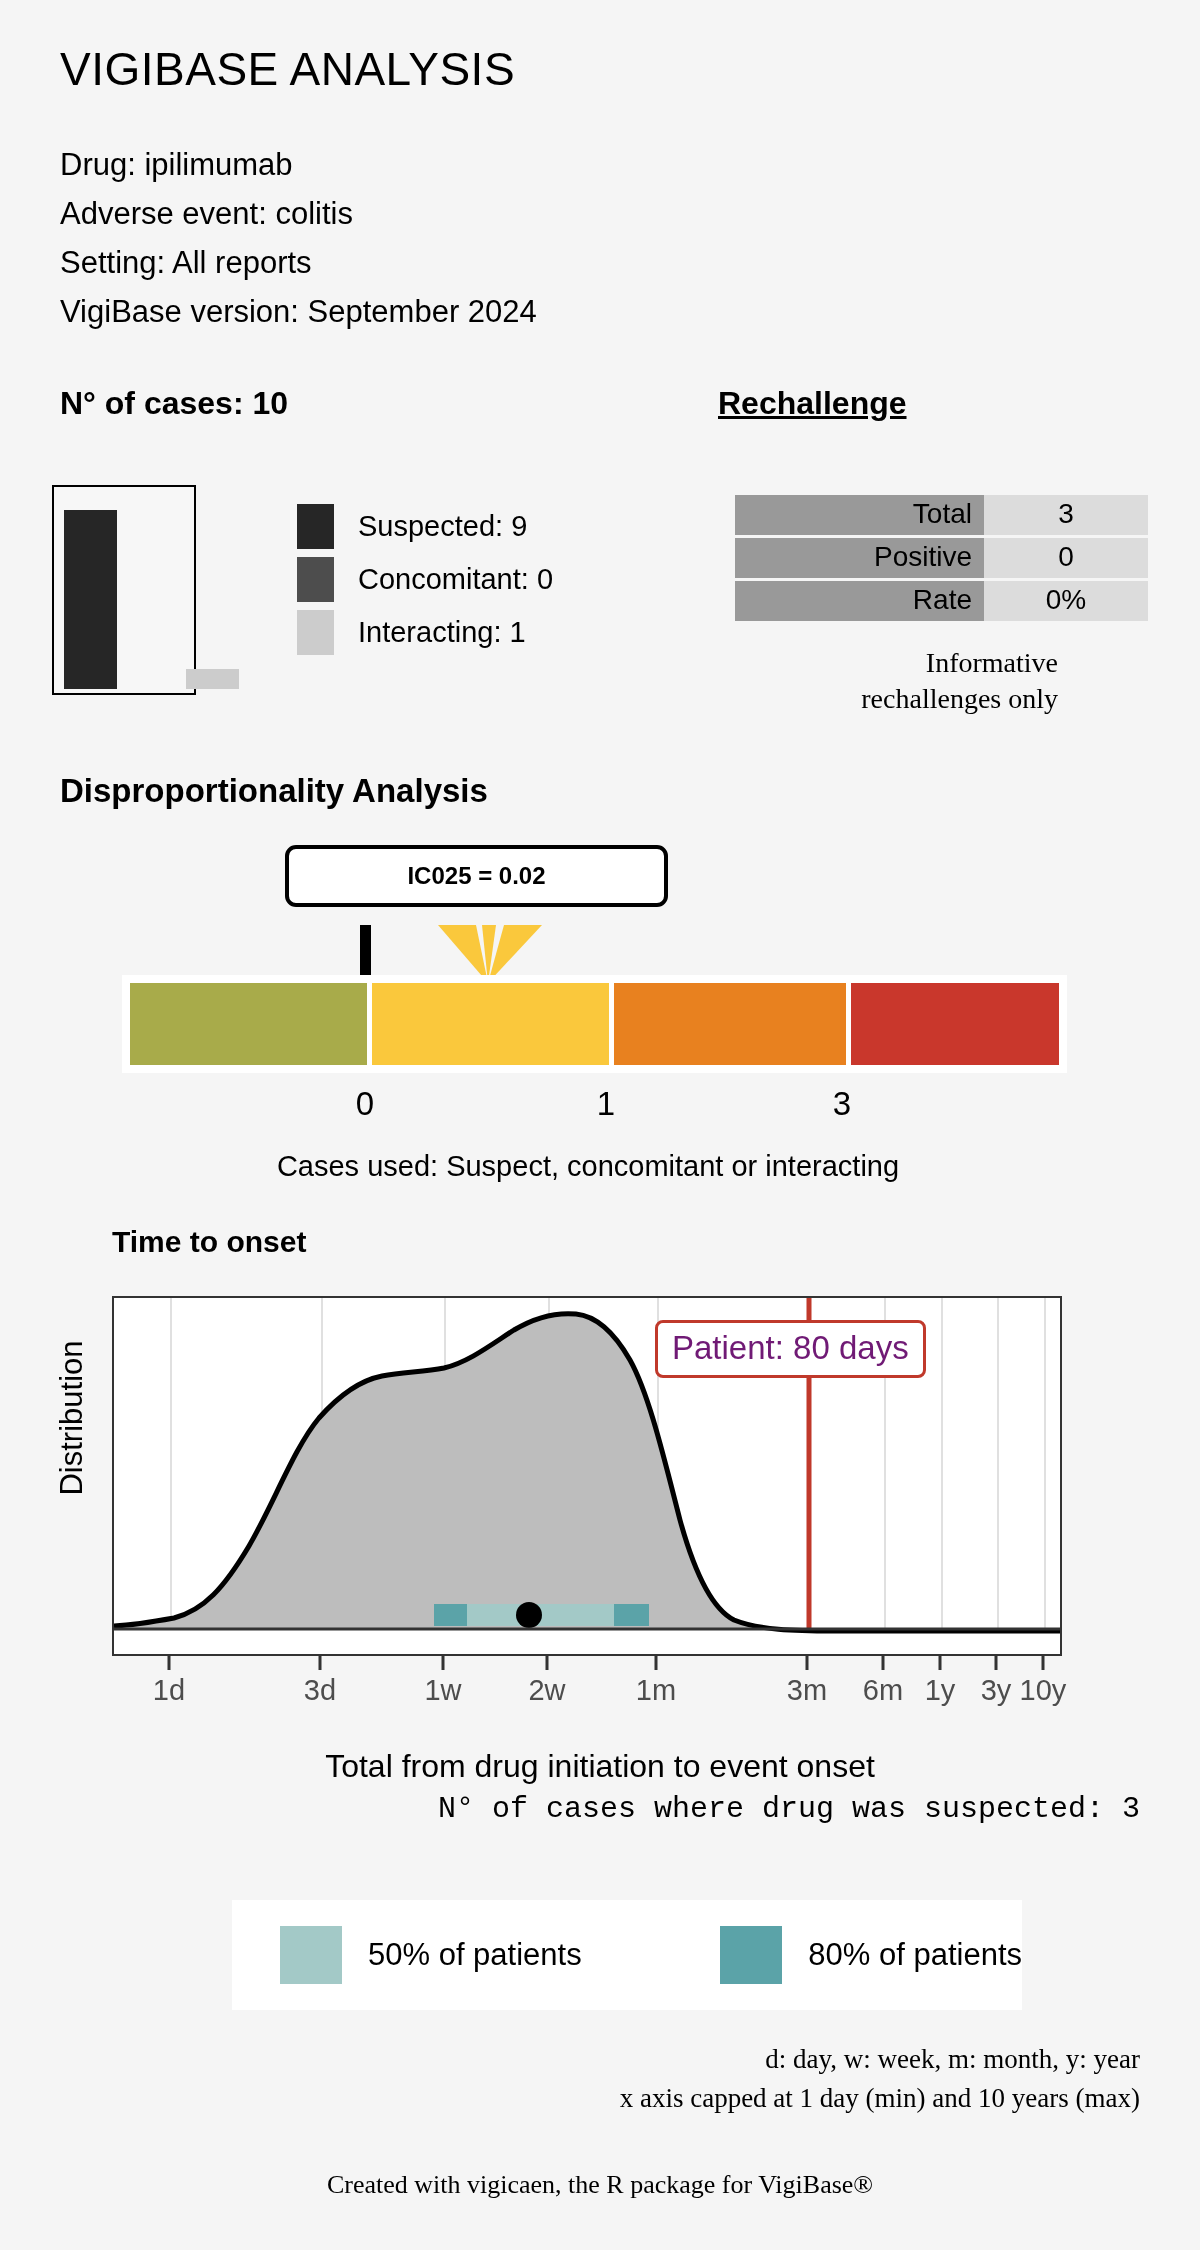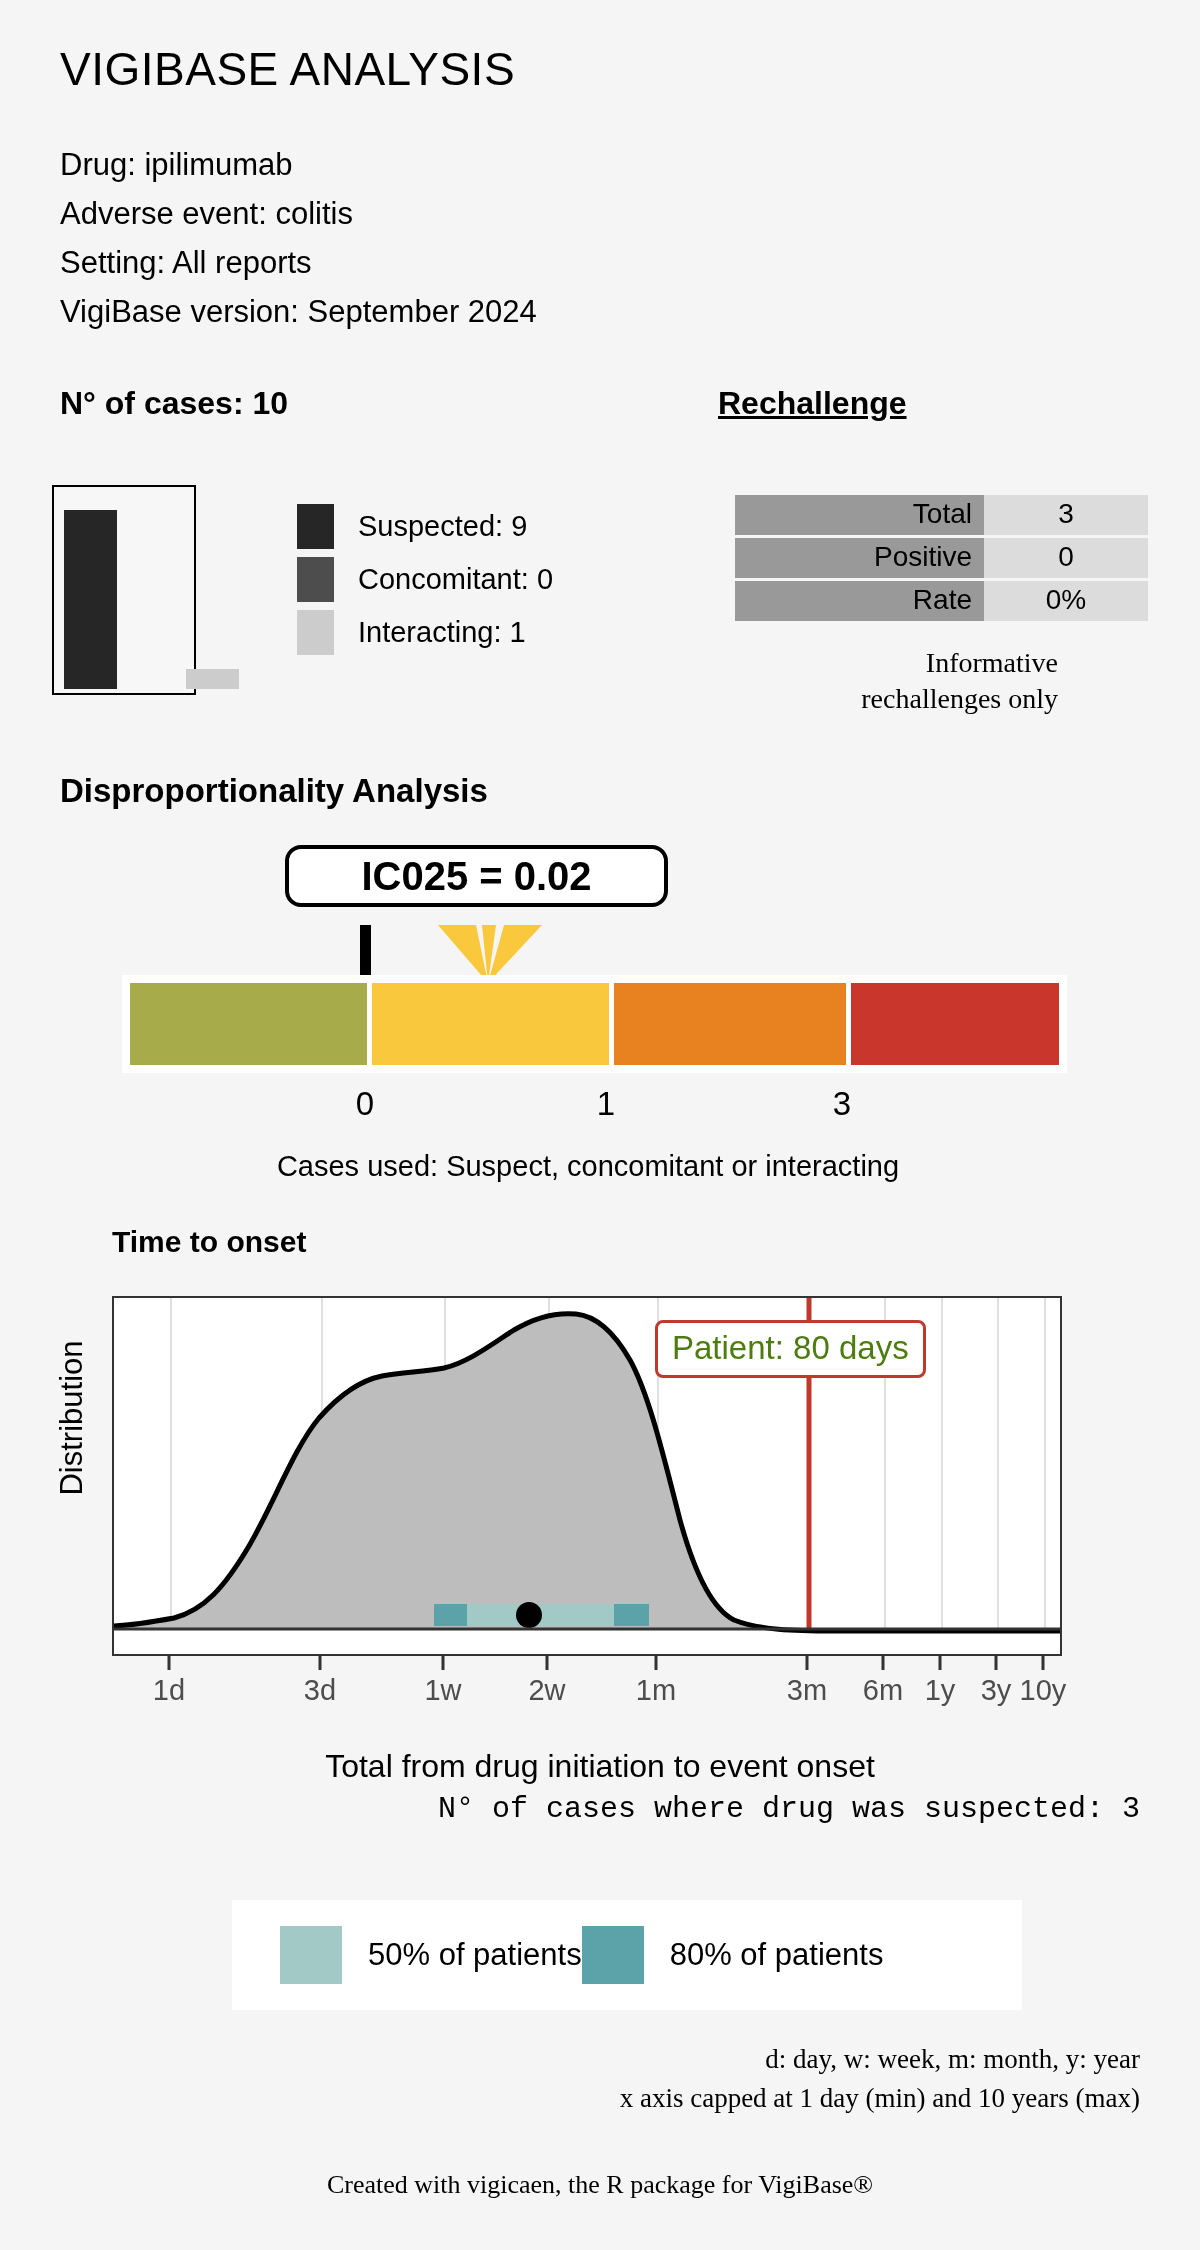--- a/index.html
+++ b/index.html
@@ -119,26 +119,26 @@
     font-size: 28px;
     line-height: 36px;
   }
 
   
   #ic-box {
     left: 285px; top: 845px;
     width: 383px; height: 62px;
     background: #ffffff;
     border: 4px solid #000;
-    border-radius: 16px;
+    border-radius: 11px;
     box-sizing: border-box;
     display: flex;
     align-items: center;
     justify-content: center;
-    font-size: 40px;
+    font-size: 24px;
     font-weight: bold;
   }
   #ic-arrow { left: 430px; top: 925px; }
   #ic-marker {
     left: 360px; top: 925px;
     width: 11px; height: 102px;
     background: #000;
   }
   #scale-wrapper {
     left: 122px; top: 975px;
@@ -220,30 +220,31 @@
   }
 
   
   #patient-box {
     left: 655px; top: 1320px;
     border: 3px solid #c0392b;
     border-radius: 8px;
     background: #ffffff;
     padding: 6px 14px 8px 14px;
     font-size: 33px;
-    color: #4d7c0f;
+    color: #701a75;
   }
 
   
   #tto-legend {
     left: 232px; top: 1900px;
     width: 790px; height: 110px;
     background: #ffffff;
     display: flex;
     align-items: center;
+    justify-content: space-between;
   }
   .tto-legend-item {
     display: flex;
     align-items: center;
   }
   .tto-swatch { width: 62px; height: 58px; margin-right: 26px; }
   .sw-50 { background: #a3c9c7; }
   .sw-80 { background: #5ba3a8; }
   .tto-legend-label { font-size: 31px; }
 

